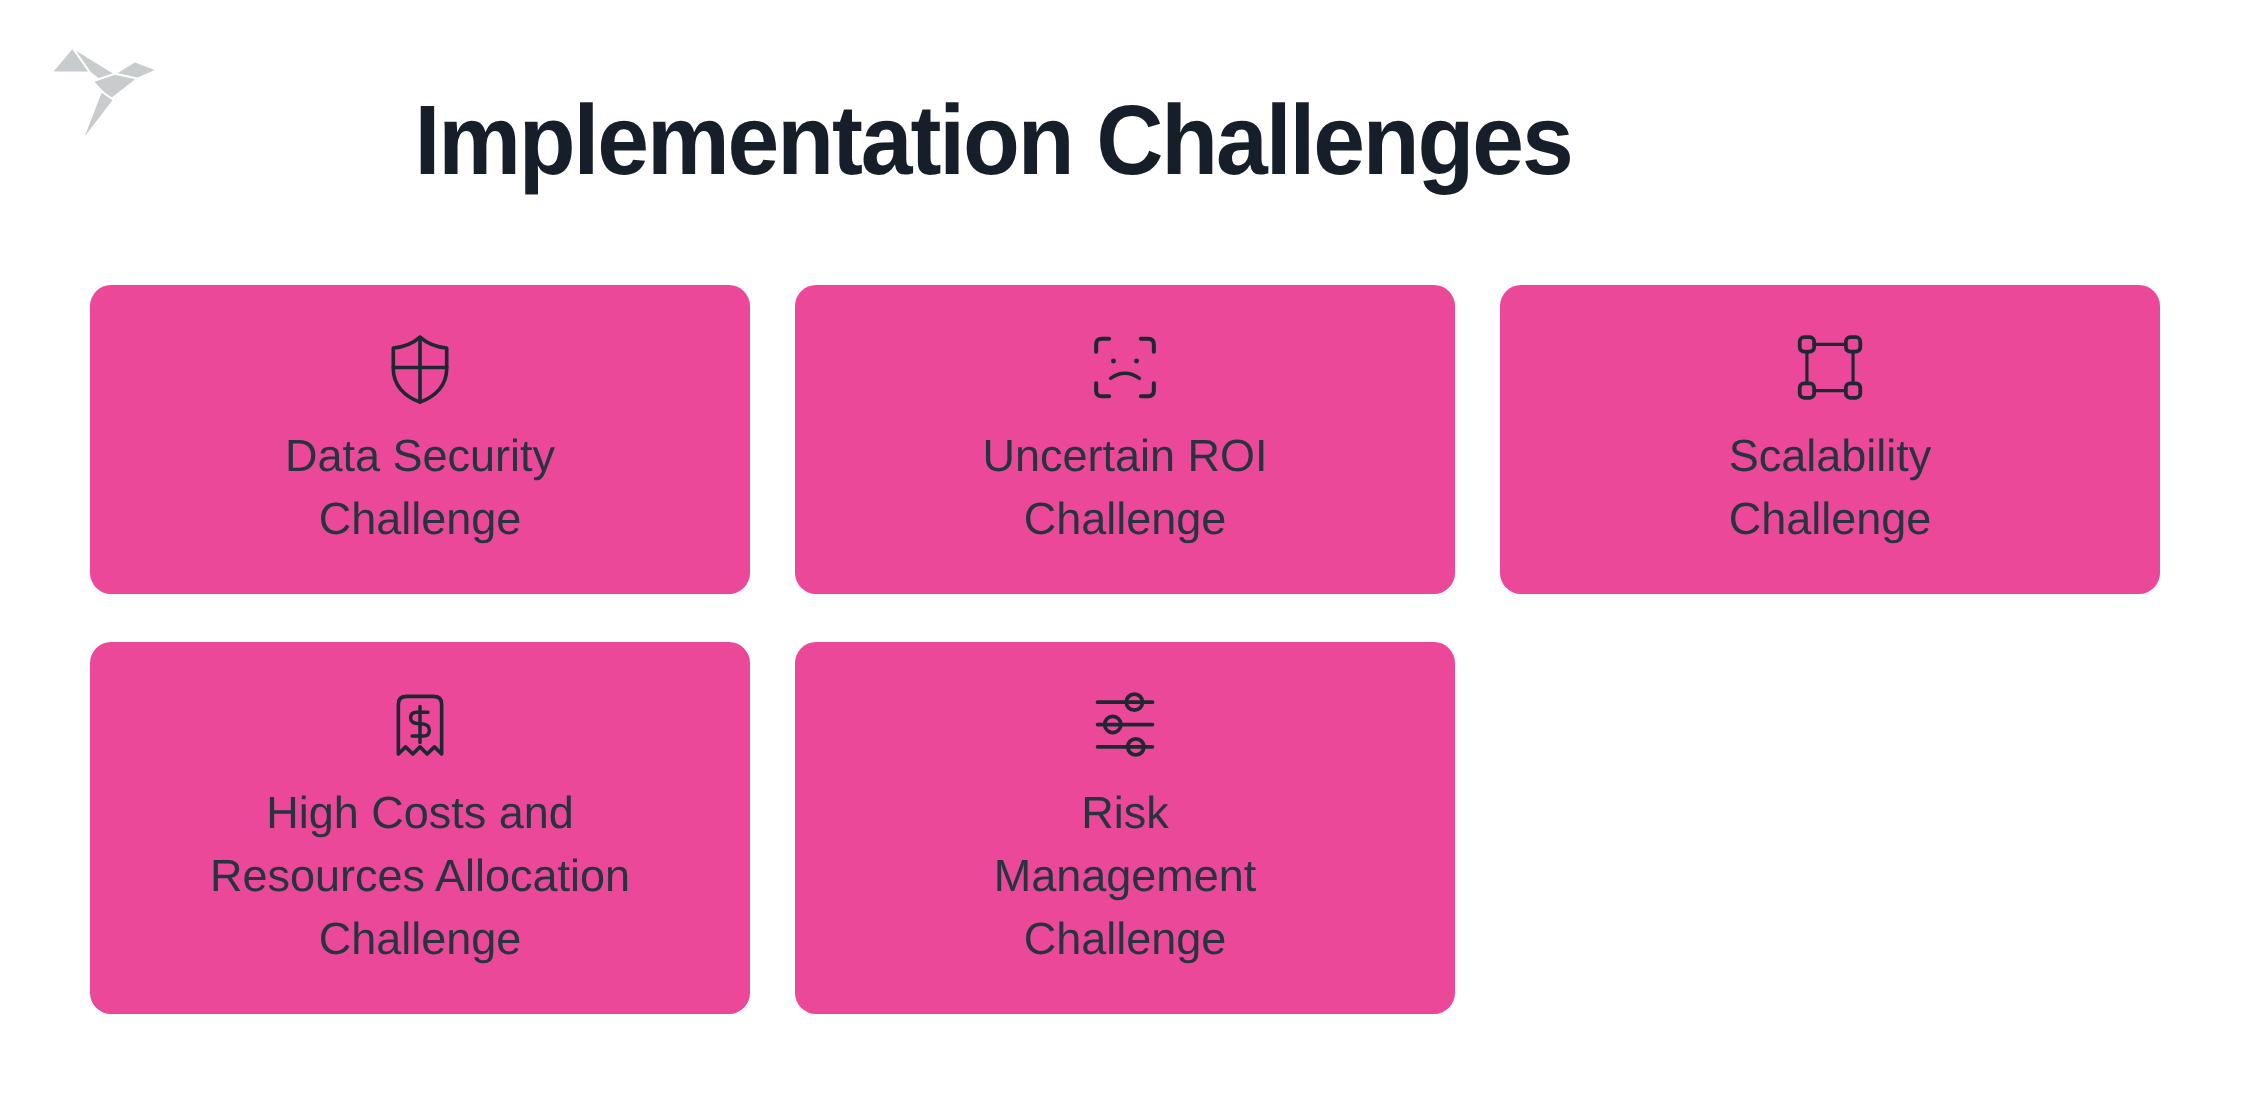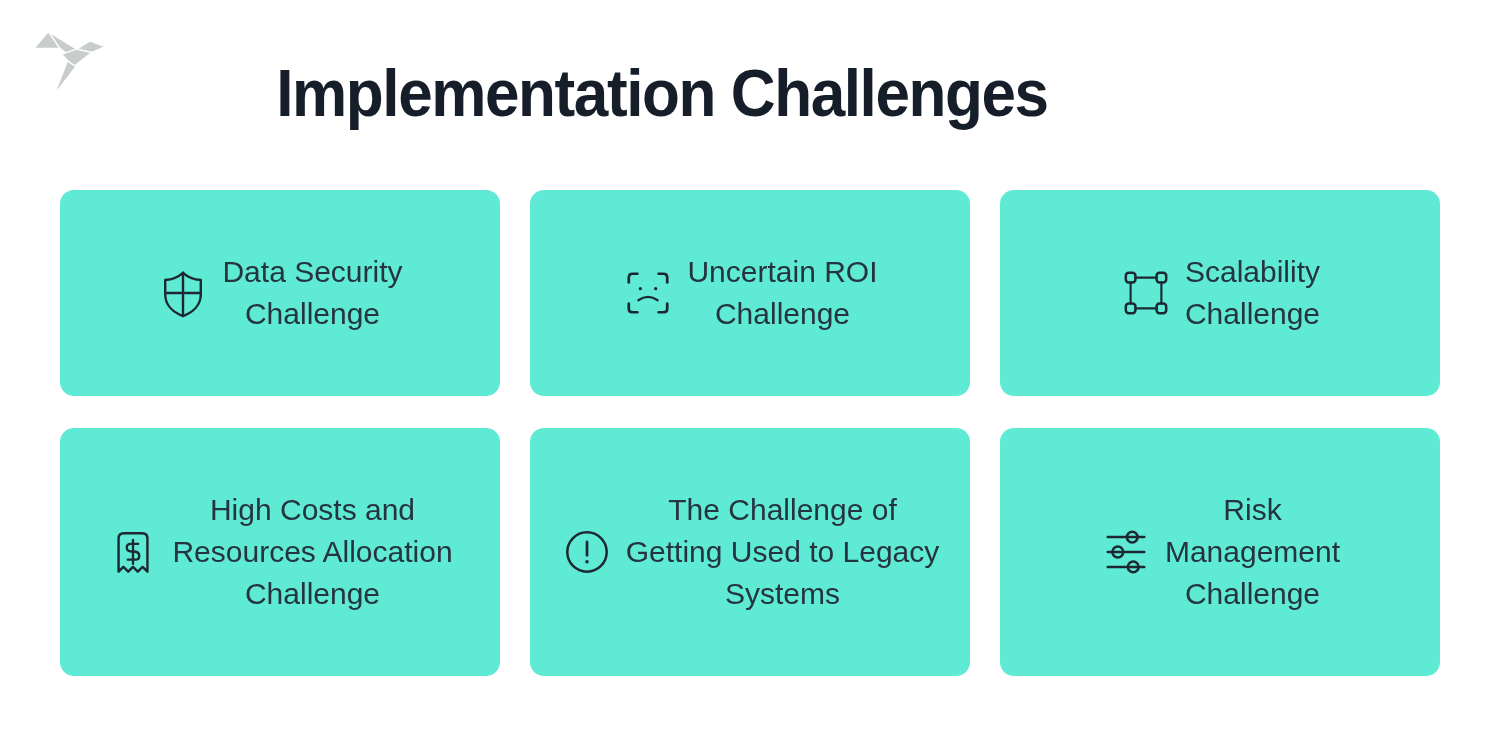--- a/index.html
+++ b/index.html
@@ -40,23 +40,24 @@
     left: 60px;
     top: 190px;
     width: 1380px;
     display: grid;
     grid-template-columns: repeat(3, 440px);
     grid-template-rows: 206px 248px;
     column-gap: 30px;
     row-gap: 32px;
   }
   .card {
-    background: #5eead4;
+    background: #ec4899;
     border-radius: 14px;
     display: flex;
+    flex-direction: column;
     align-items: center;
     justify-content: center;
     gap: 13px;
     padding: 0 20px;
   }
   .card .icon {
     width: 52px;
     height: 52px;
     display: flex;
     align-items: center;
@@ -139,32 +140,20 @@
           <path class="ic" stroke-width="2.5" d="M11 46.5 V 12 Q 11 6.5 16.5 6.5 H 35.5 Q 41 6.5 41 12 V 46.5 L 36 41.5 L 31 46.5 L 26 41.5 L 21 46.5 L 16 41.5 Z"></path>
           <path class="ic" stroke-width="2.4" d="M26 13.5 V 38.5"></path>
           <path class="ic" stroke-width="2.4" d="M31.5 17.5 H 23.5 Q 19.5 17.5 19.5 21.5 Q 19.5 25.5 26 25.5 Q 32.5 25.5 32.5 29.8 Q 32.5 34 28.5 34 H 20.5"></path>
         </svg>
       </div>
       <div class="label">High Costs and
 Resources Allocation
 Challenge</div>
     </div>
 
-    <div class="card">
-      <div class="icon">
-        <svg width="50" height="50" viewBox="0 0 52 52">
-          <circle class="ic" stroke-width="2.6" cx="26" cy="26" r="20.5"></circle>
-          <path class="ic" stroke-width="2.8" d="M26 15.5 V 29.5"></path>
-          <circle cx="26" cy="36.2" r="1.8" fill="#1e2832" stroke="none"></circle>
-        </svg>
-      </div>
-      <div class="label">The Challenge of
-Getting Used to Legacy
-Systems</div>
-    </div>
 
     <div class="card">
       <div class="icon">
         <svg width="50" height="50" viewBox="0 0 52 52">
           <path class="ic" stroke-width="2.6" d="M7 10.5 H 45"></path>
           <path class="ic" stroke-width="2.6" d="M7 26 H 45"></path>
           <path class="ic" stroke-width="2.6" d="M7 41.5 H 45"></path>
           <circle class="ic" stroke-width="2.6" cx="32.5" cy="10.5" r="5.6" fill="#e6edeb"></circle>
           <circle class="ic" stroke-width="2.6" cx="17.5" cy="26" r="5.6" fill="#e6edeb"></circle>
           <circle class="ic" stroke-width="2.6" cx="33.5" cy="41.5" r="5.6" fill="#e6edeb"></circle>

